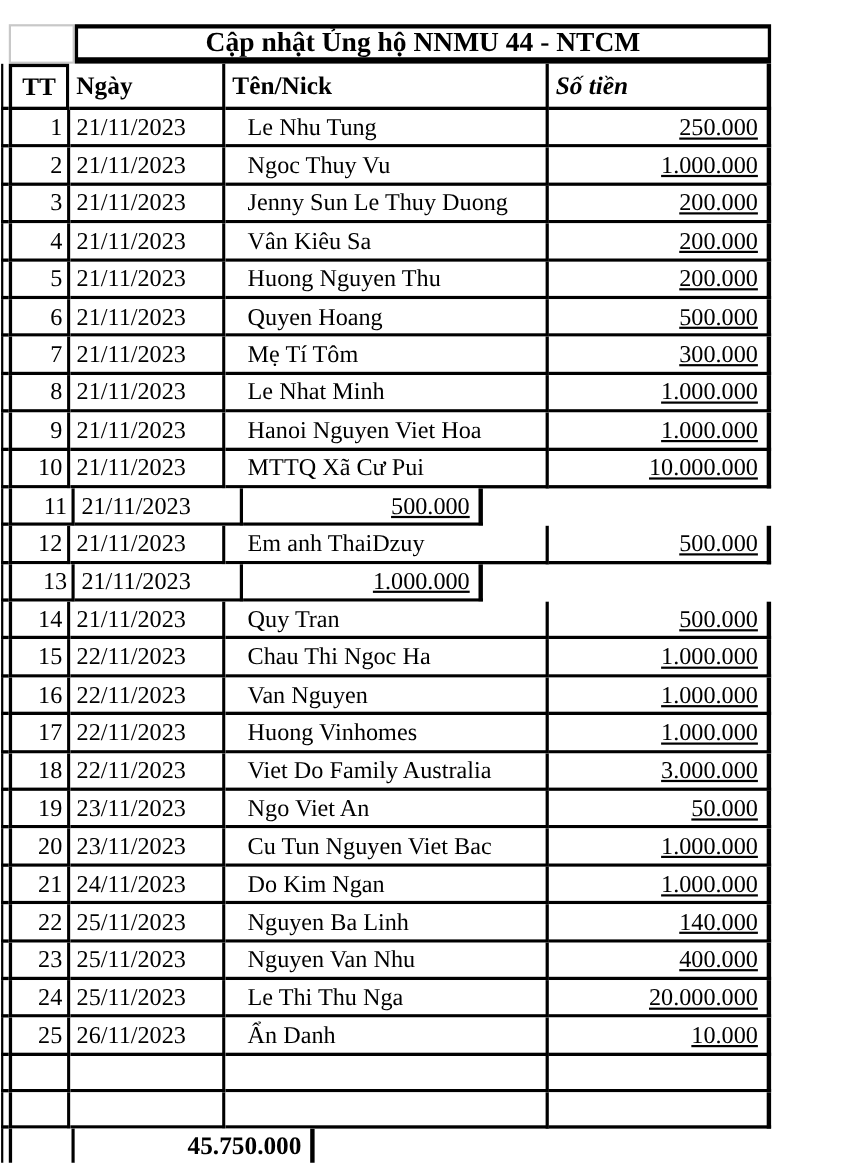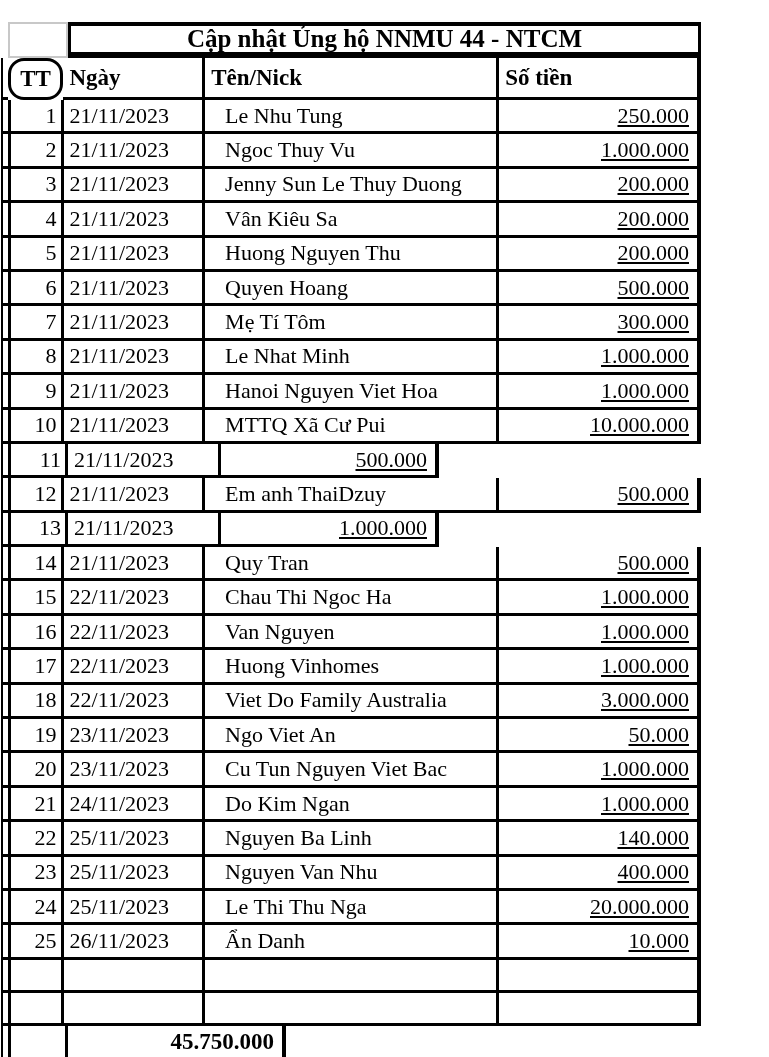--- a/index.html
+++ b/index.html
@@ -24,23 +24,23 @@
   
   .r-title{height:36px;}
   .r-title .c-corner{width:60px;border:2px solid #c8c8c8;}
   .r-title .c-title{
     flex:1;border:3px solid #000;border-top-width:4px;border-bottom-width:6px;
     justify-content:center;font-weight:bold;font-size:25px;
   }
   
   .r-head{height:42px;font-weight:bold;font-size:23px;}
   .r-head .c-sliver{border-left:2px solid #000;border-bottom:3px solid #000;}
-  .r-head .c-tt{border-left:3px solid #000;border-top:3px solid #000;border-right:3px solid #000;border-bottom:3px solid #000;justify-content:center;border-radius:16px;}
+  .r-head .c-tt{border-left:3px solid #000;border-top:3px solid #000;border-right:3px solid #000;border-bottom:3px solid #000;justify-content:center;}
   .r-head .c-date,.r-head .c-name{border-right:3px solid #000;border-bottom:3px solid #000;padding-left:6px;text-align:center;}
-  .r-head .c-amount{border-right:4px solid #000;border-bottom:3px solid #000;padding-left:6px;}
+  .r-head .c-amount{border-right:4px solid #000;border-bottom:3px solid #000;padding-left:6px;font-style:italic;}
 
   
   .r-data{height:34.4px;font-size:22px;}
   .r-data .c-sliver{border-left:2px solid #000;border-bottom:3px solid #000;}
   .r-data .c-tt{border-left:3px solid #000;border-right:3px solid #000;border-bottom:3px solid #000;justify-content:flex-end;padding-right:4px;}
   .r-data .c-date{border-right:3px solid #000;border-bottom:3px solid #000;padding-left:6px;}
   .r-data .c-name{border-right:3px solid #000;border-bottom:3px solid #000;padding-left:20px;}
   .r-data .c-amount{border-right:4px solid #000;border-bottom:3px solid #000;justify-content:flex-end;padding-right:8px;text-decoration:underline;}
 
   

